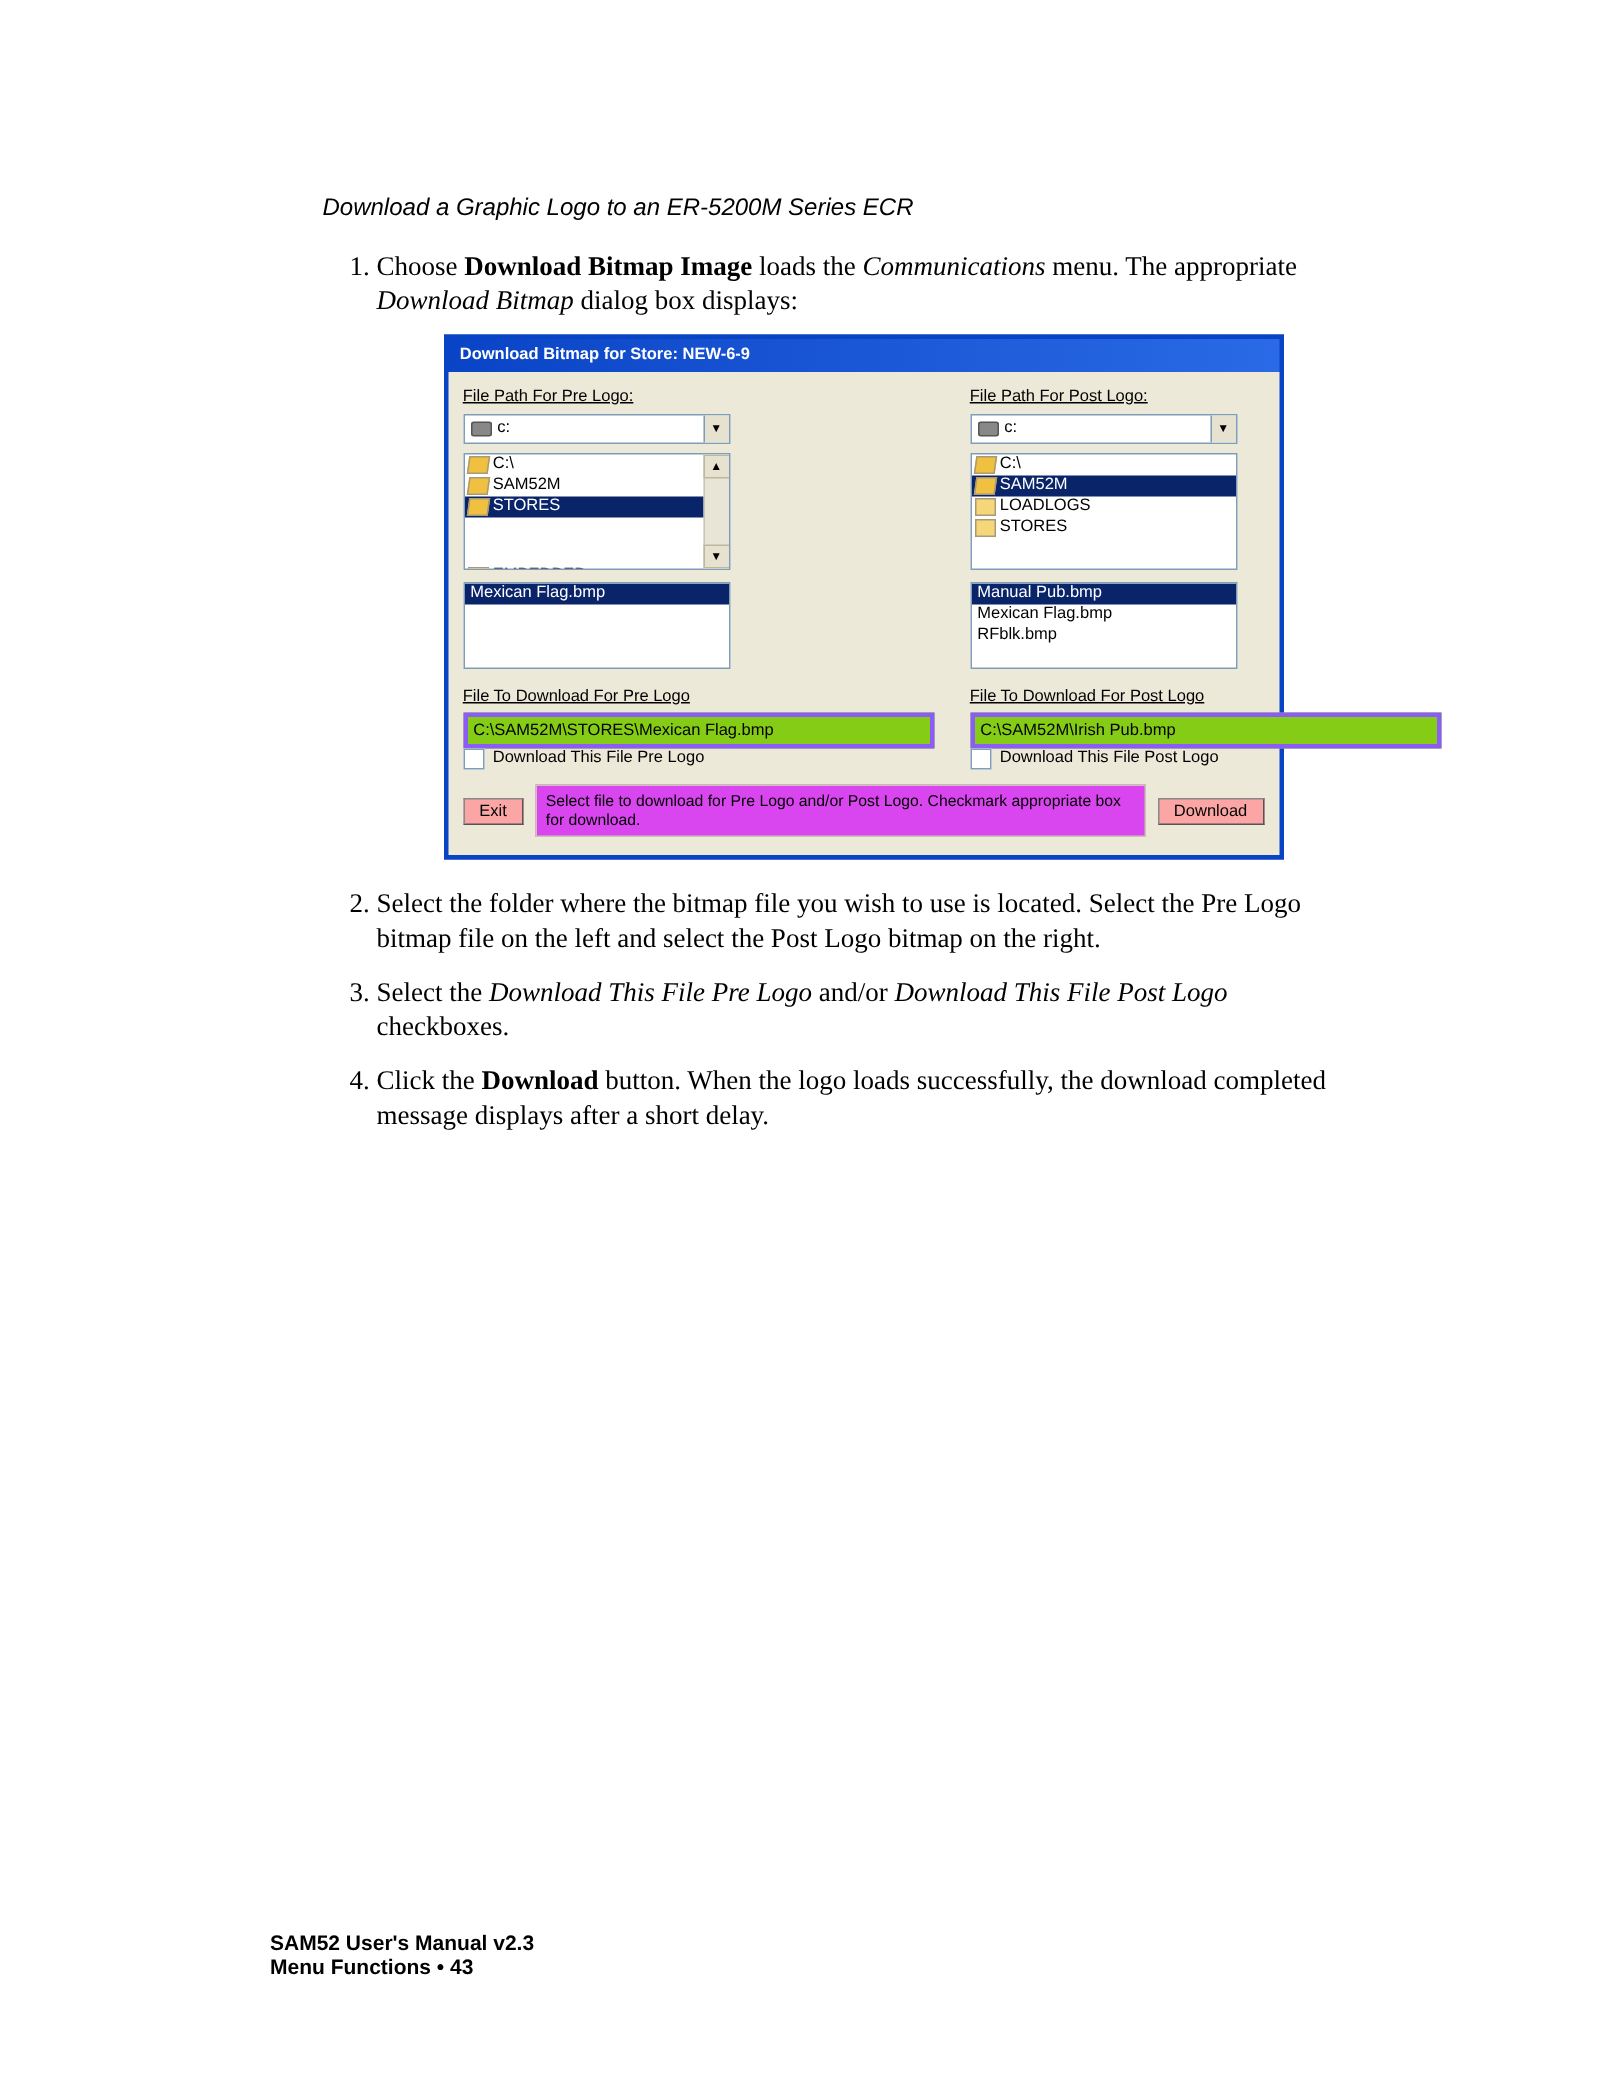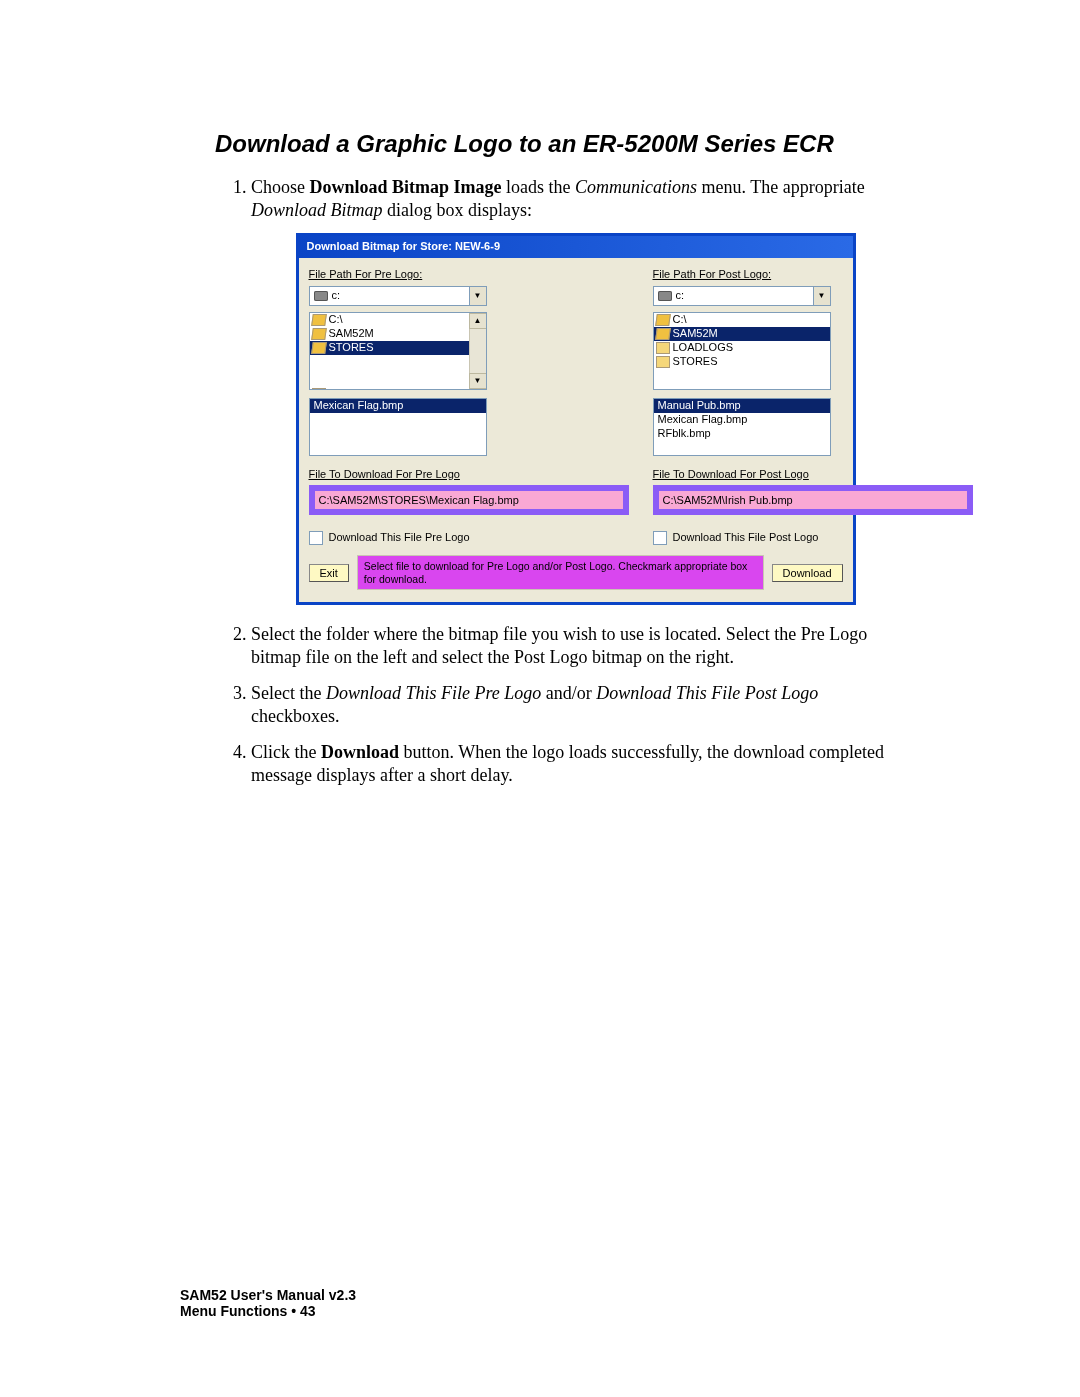--- a/index.html
+++ b/index.html
@@ -10,23 +10,23 @@
   }
   .page {
     width: 1080px;
     height: 1397px;
     position: relative;
     box-sizing: border-box;
     padding: 130px 180px 0 215px;
   }
   .heading {
     font-family: Arial, Helvetica, sans-serif;
-    font-weight: bold;
+    font-weight: normal;
     font-style: italic;
-    font-size: 24px;
+    font-size: 16px;
     margin-bottom: 18px;
   }
   ol.steps {
     list-style: decimal;
     padding-left: 36px;
     margin: 0;
     font-size: 18px;
     line-height: 1.25;
   }
   ol.steps > li {
@@ -131,34 +131,33 @@
     width:176px;height:56px;
     border:1px solid #7f9db9;background:#fff;
     overflow:hidden;
   }
   .file-list .frow{
     height:14px;display:flex;align-items:center;padding:0 4px;white-space:nowrap;
   }
   .file-list .frow.sel{background:#0a246a;color:#fff;}
   .textfield{
     width:300px;height:18px;
-    border:6px solid #8b5cf6;background:#f9a8d4;
+    border:3px solid #8b5cf6;background:#84cc16;
     padding:0 4px;line-height:18px;white-space:nowrap;
-    margin-bottom:16px;
   }
   .checkbox-row{
     display:flex;align-items:center;gap:6px;margin-bottom:6px;
   }
   .cb{width:12px;height:12px;background:#fff;border:1px solid #7f9db9;}
   .bottom-area{
     display:flex;align-items:center;gap:8px;
     margin-top:4px;
   }
   .btn{
-    background:#fef9c3;border:1px solid #888;
+    background:#fca5a5;border:1px solid #888;
     border-right-color:#555;border-bottom-color:#555;
     padding:2px 10px;font-size:11px;
     font-family:Tahoma,Arial,sans-serif;
     text-align:right;
   }
   .hint{
     flex:1;
     background:#d946ef;border:1px solid #c9c5b2;
     padding:4px 6px;font-size:10.5px;line-height:1.2;
   }

